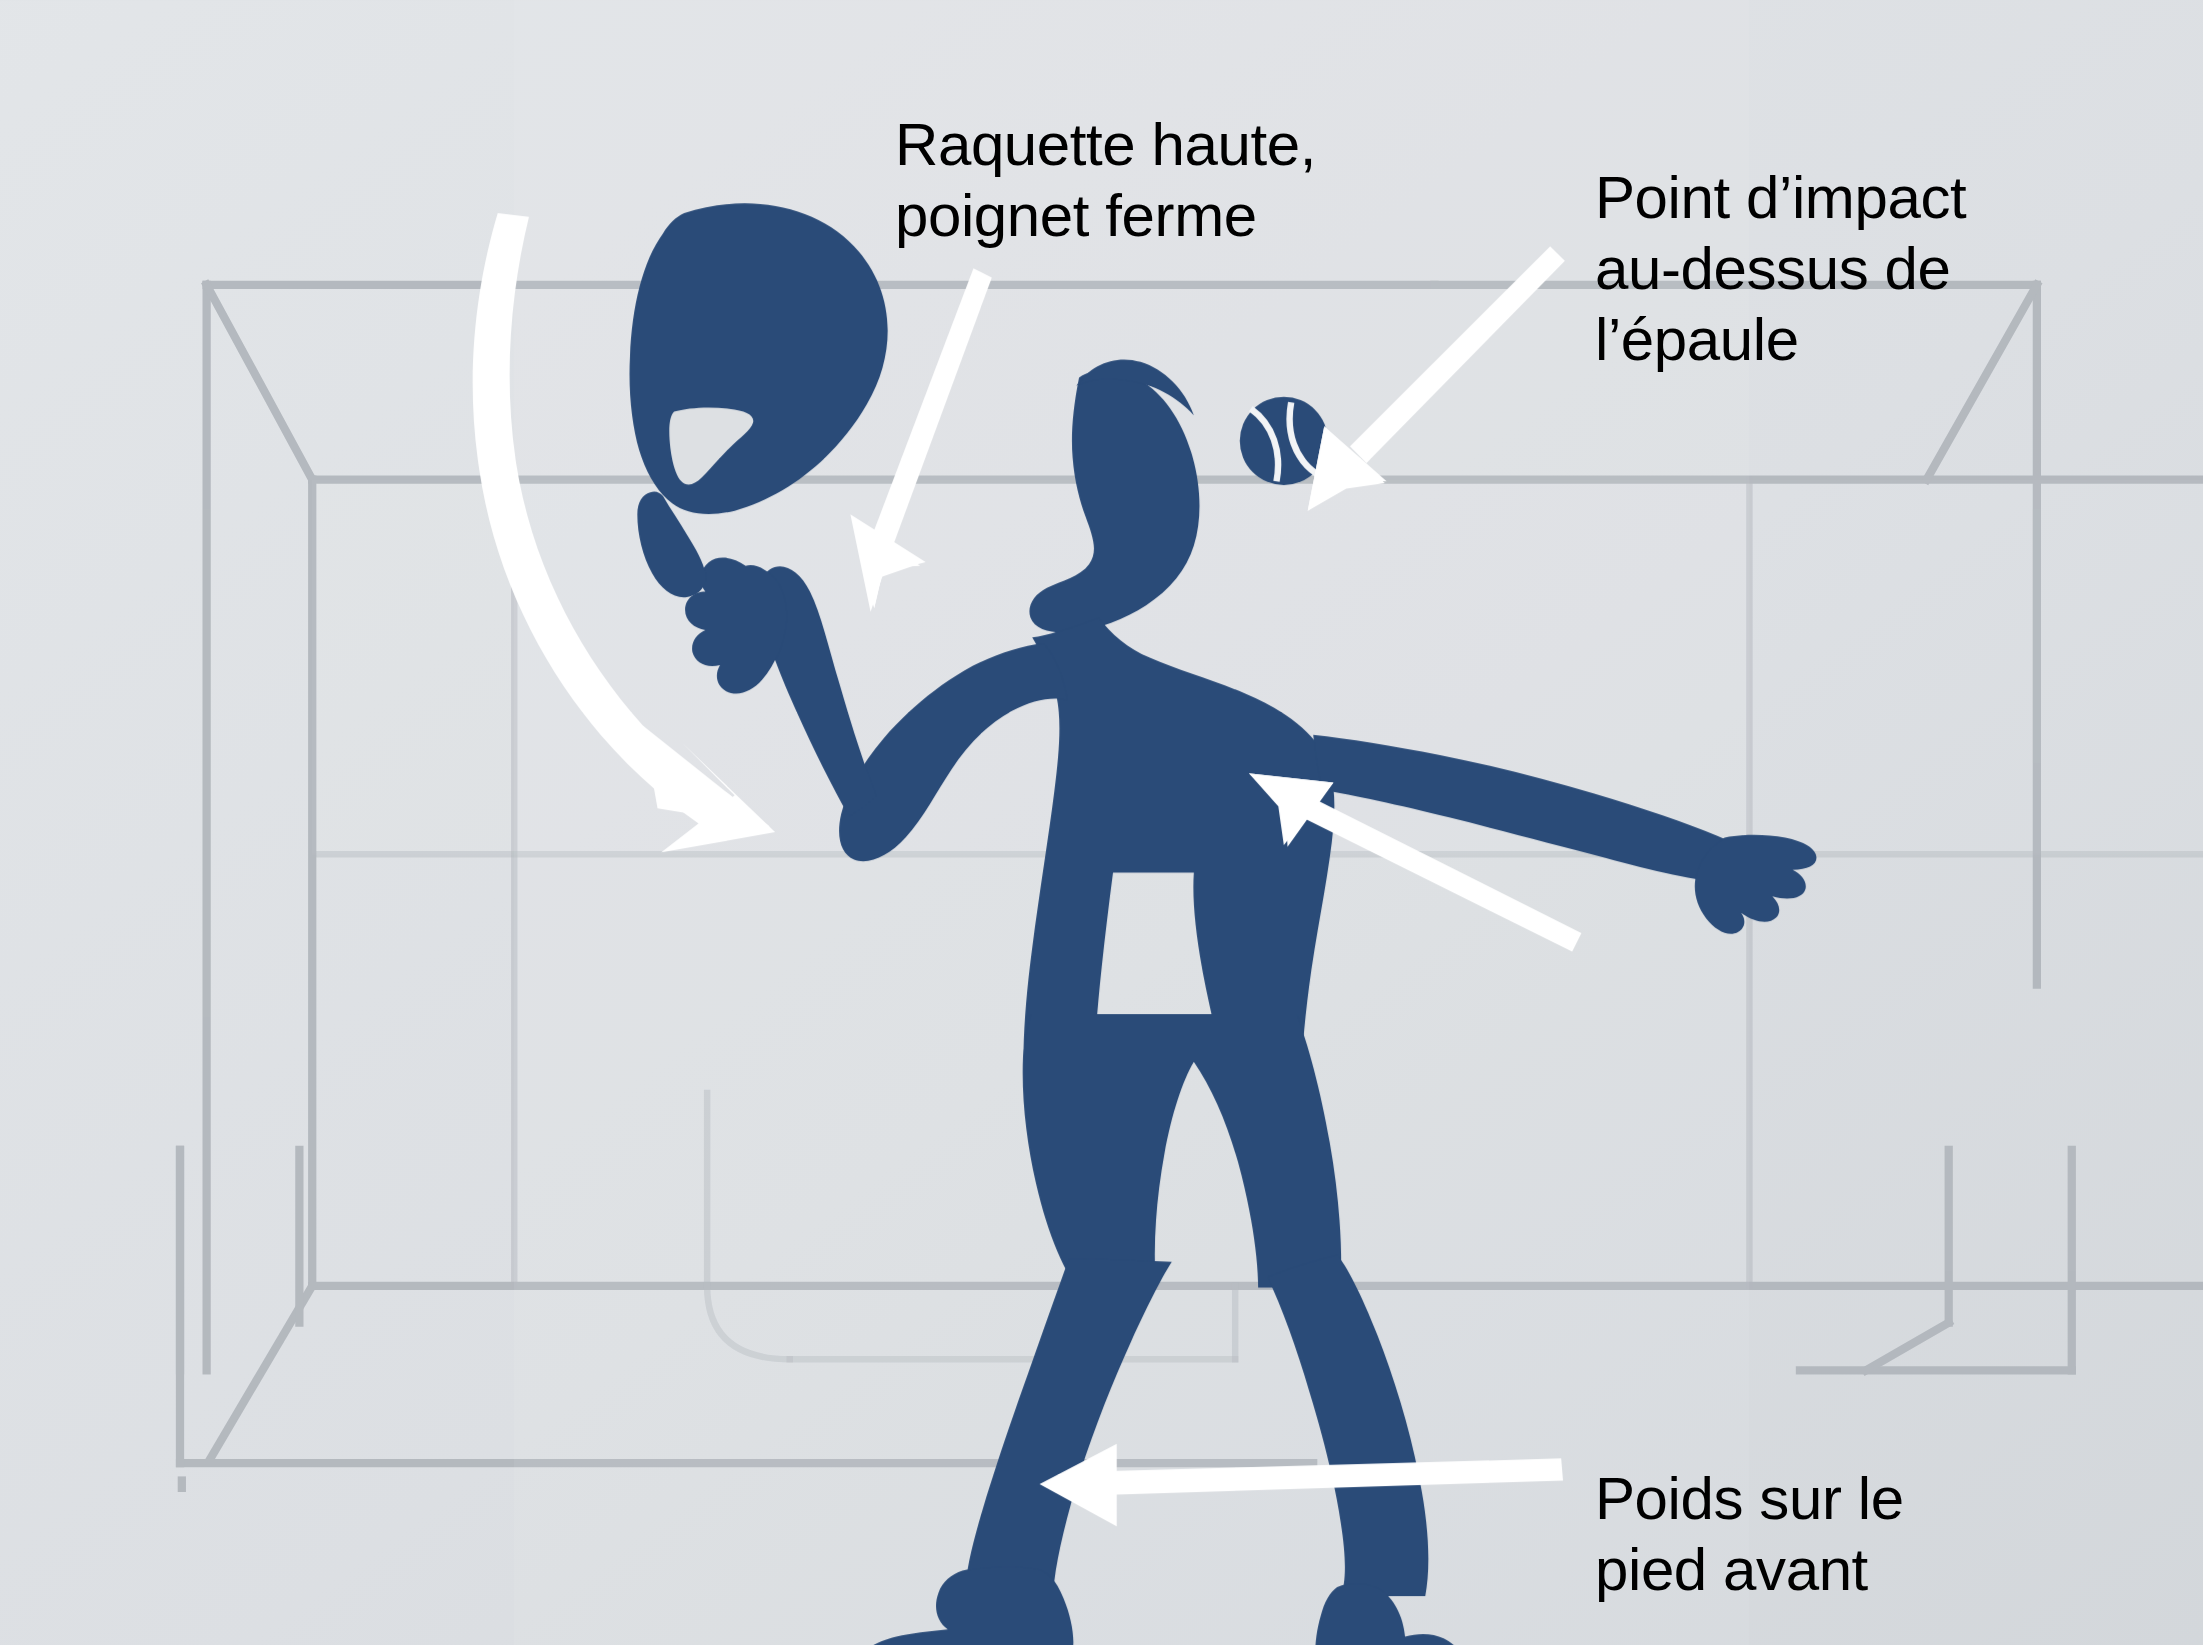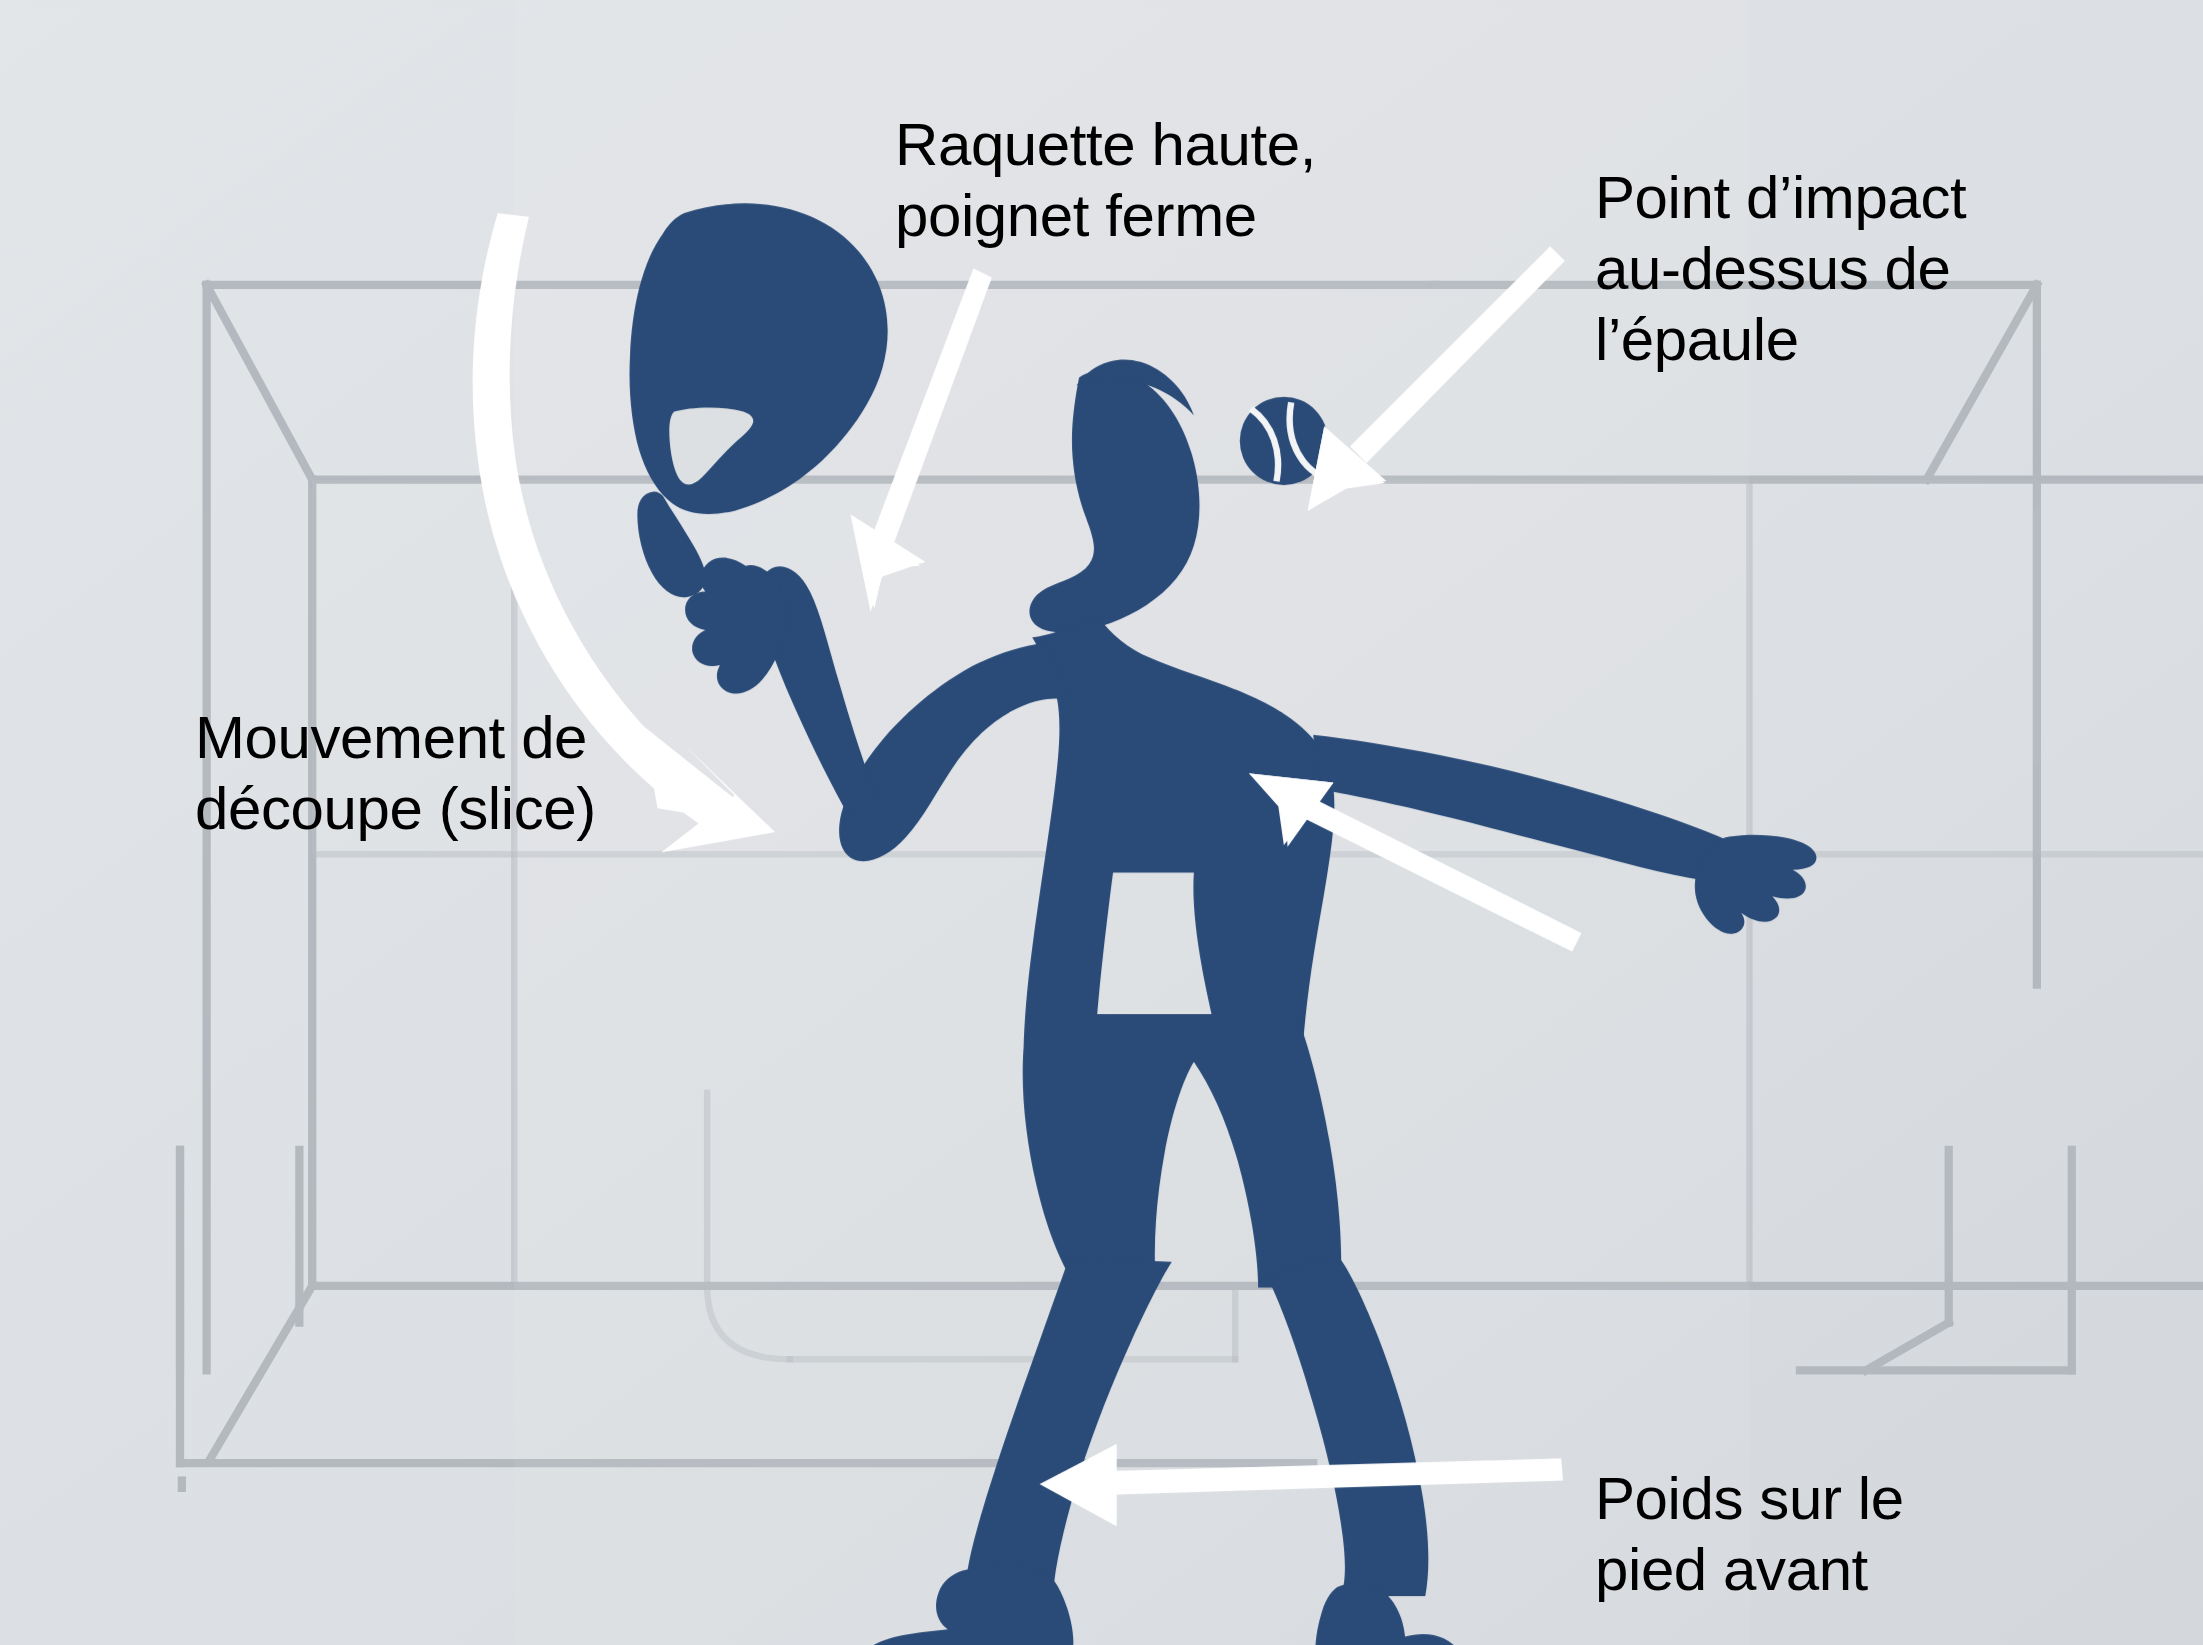--- a/index.html
+++ b/index.html
@@ -327,21 +327,19 @@
 
   </svg>
 
   <div class="label" id="lbl-racquet">Raquette haute,
 poignet ferme</div>
 
   <div class="label" id="lbl-impact">Point d’impact
 au-dessus de
 l’épaule</div>
 
-  <div class="label" id="lbl-slice">Mouvement de
-découpe (slice)</div>
 
 
   <div class="label" id="lbl-weight">Poids sur le
 pied avant</div>
 
 </div>
 
 
 </body></html>

